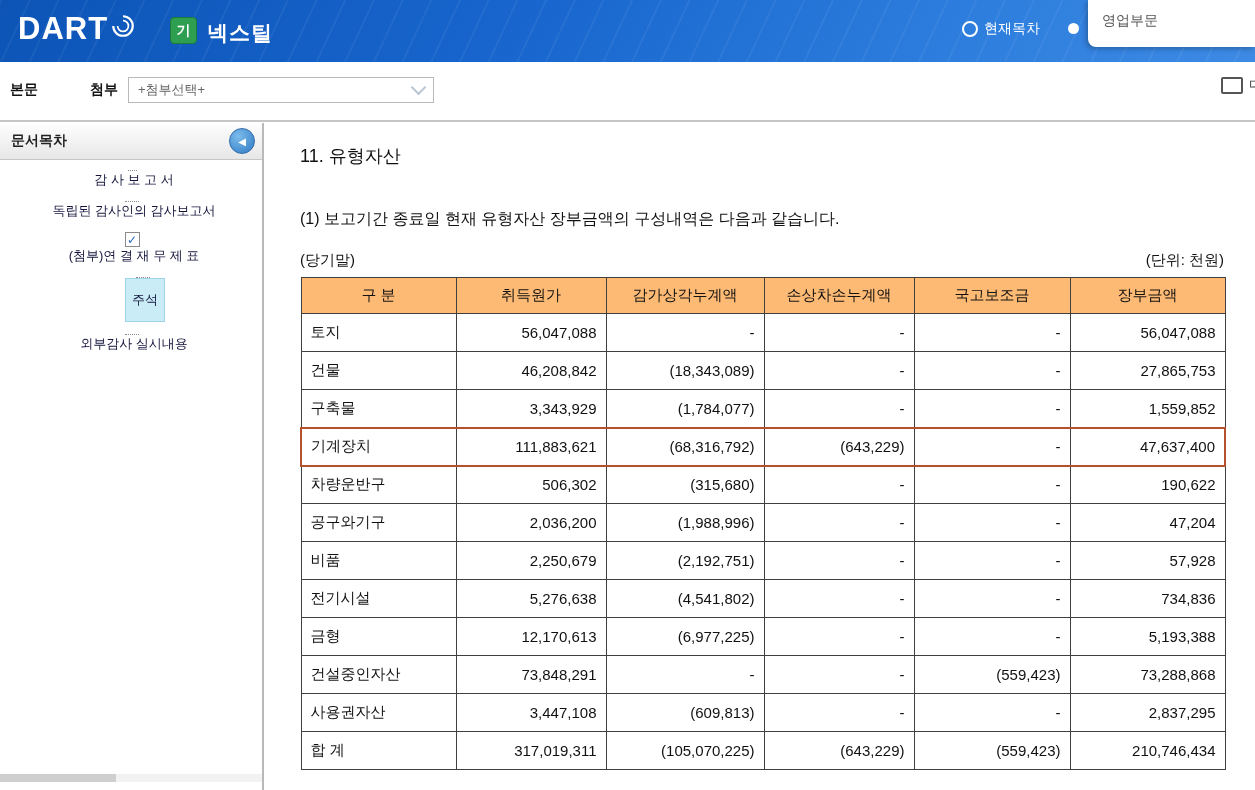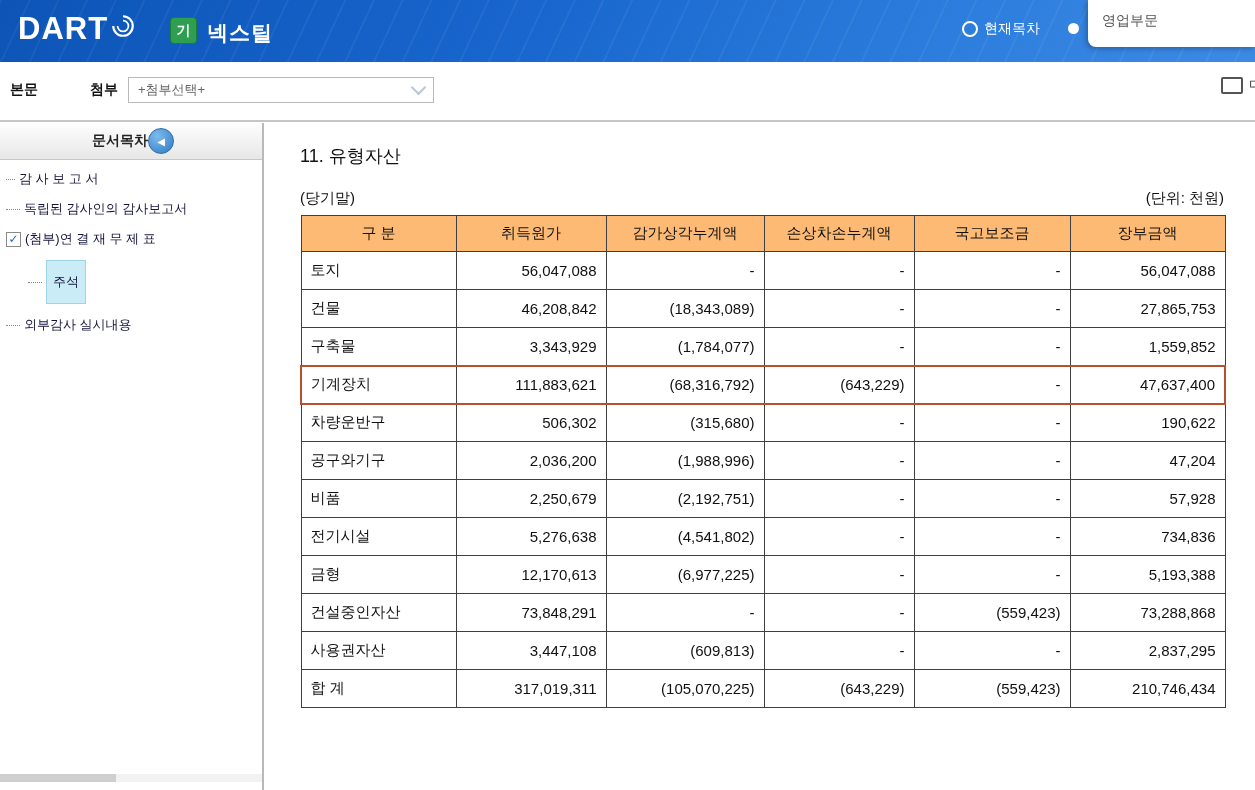--- a/index.html
+++ b/index.html
@@ -57,31 +57,31 @@
         transform:rotate(45deg);margin-top:-5px;flex:none;}
   .tb-right{position:absolute;right:0;top:14px;display:flex;align-items:center;overflow:hidden;width:34px;}
   .screen-icon{width:18px;height:13px;border:2px solid #555;border-radius:2px;position:relative;flex:none;cursor:pointer;}
   .screen-icon::after{content:"";position:absolute;left:4px;bottom:-5px;width:6px;height:3px;background:#555;}
   .tb-clip-text{font-size:13px;color:#333;margin-left:6px;white-space:nowrap;}
   
   .v-divider{position:absolute;top:123px;left:262px;width:2px;height:667px;background:#b9b9b9;}
   .sidebar{position:absolute;top:123px;left:0;width:262px;height:659px;background:#fff;}
   .sidebar-header{
     height:37px;background:linear-gradient(#fefefe,#e7e7e7);
-    border-bottom:1px solid #c6c6c6;display:flex;align-items:center;justify-content:center;
+    border-bottom:1px solid #c6c6c6;display:flex;align-items:center;justify-content:space-between;
     padding:0 7px 0 11px;box-sizing:border-box;
   }
   .sidebar-title{font-size:14px;font-weight:bold;color:#222;}
   .collapse-btn{
     width:24px;height:24px;border-radius:50%;border:1px solid #2f6ca8;
     background:radial-gradient(circle at 35% 30%,#7cbcec,#2f7ac4);
     color:#fff;font-size:10px;display:flex;align-items:center;justify-content:center;cursor:pointer;
   }
   .tree{list-style:none;margin:10px 0 0 0;padding:0 0 0 6px;font-size:13px;color:#14143c;}
-  .tree li{display:flex;align-items:center;margin:0 0 12px 0;cursor:pointer;white-space:nowrap;}
+  .tree li{display:flex;align-items:center;margin:0 0 12px 0;cursor:pointer;white-space:nowrap;flex-direction:column;}
   .tree-dash{display:inline-block;width:9px;border-top:1px dotted #8a8a8a;margin-right:4px;flex:none;}
   .tree-dash.long{width:14px;}
   .checkbox{
     width:13px;height:13px;border:1px solid #8a8a8a;background:#fff;flex:none;
     display:flex;align-items:center;justify-content:center;margin-right:4px;
     color:#1f62c5;font-size:12px;font-weight:bold;line-height:1;
   }
   .tree li.child{margin-left:22px;}
   .selected-note{background:#c9ecf6;border:1px solid #9fd3e6;padding:12px 6px;}
   .h-scrollbar{position:absolute;bottom:0;left:0;width:262px;height:8px;background:#f2f2f2;}
@@ -172,20 +172,21 @@
     </li>
   </ul>
   <div class="h-scrollbar">
     <div class="h-thumb"></div>
   </div>
 </div>
 <div class="v-divider"></div>
 
 <div class="content">
   <p class="doc-title">11. 유형자산</p>
+  <p class="doc-intro">(1) 보고기간 종료일 현재 유형자산 장부금액의 구성내역은 다음과 같습니다.</p>
   <div class="meta-row">
     <span>(당기말)</span>
     <span>(단위: 천원)</span>
   </div>
 
   <table class="fin">
     <colgroup>
       <col class="c0">
         <col class="c1">
         <col class="c2">

